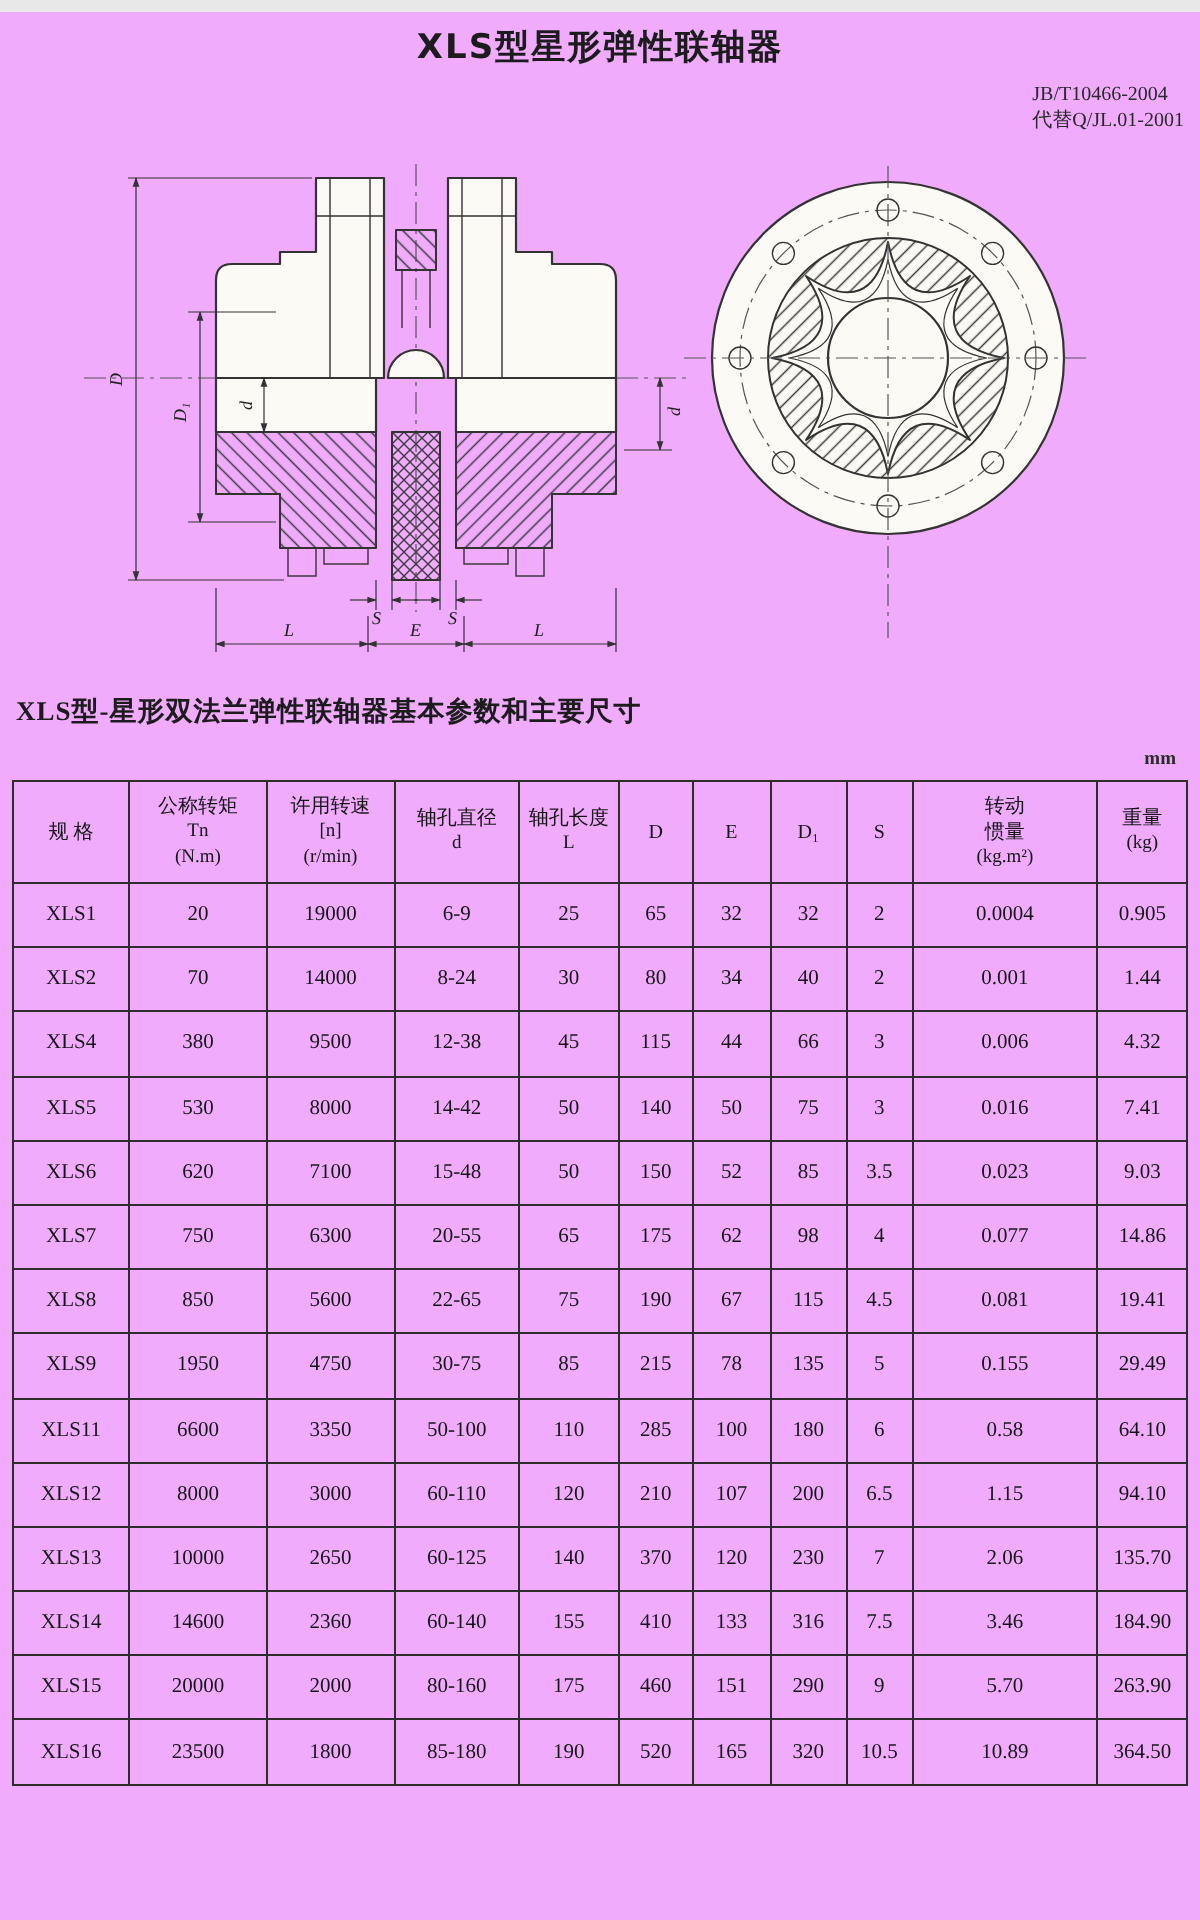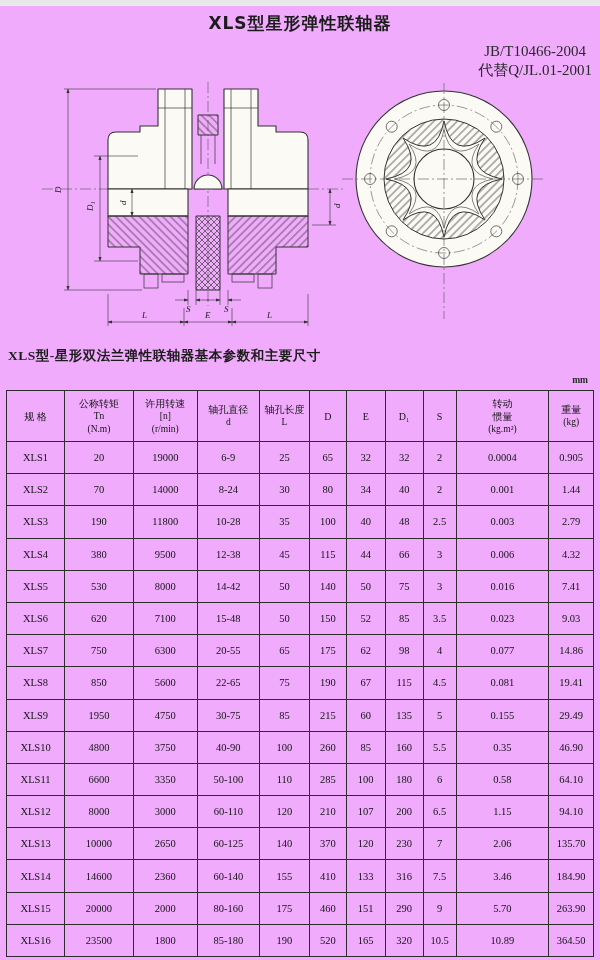--- a/index.html
+++ b/index.html
@@ -14,21 +14,21 @@
     overflow:hidden;
   }
   .title{
     position:absolute;top:6px;left:0;width:100%;
     text-align:center;
     font-family:"DejaVu Sans","Liberation Sans",sans-serif;
     font-weight:bold;font-size:17px;letter-spacing:1px;
   }
   .standards{
     position:absolute;top:36px;right:8px;
-    text-align:center;font-size:15px;line-height:1.25;
+    text-align:left;font-size:10px;line-height:1.25;
     color:#2a2a2a;
   }
   .figures{position:absolute;top:70px;left:0;width:100%;height:265px;}
   .svg-section{position:absolute;left:28px;top:2px;}
   .svg-front{position:absolute;left:340px;top:3px;}
   .caption{
     position:absolute;top:341px;left:8px;
     font-size:13.5px;font-weight:bold;letter-spacing:0.5px;
   }
   .unit-note{
@@ -269,33 +269,20 @@
           <td>8-24</td>
           <td>30</td>
           <td>80</td>
           <td>34</td>
           <td>40</td>
           <td>2</td>
           <td>0.001</td>
           <td>1.44</td>
         </tr>
         <tr>
-          <td>XLS3</td>
-          <td>190</td>
-          <td>11800</td>
-          <td>10-28</td>
-          <td>35</td>
-          <td>100</td>
-          <td>40</td>
-          <td>48</td>
-          <td>2.5</td>
-          <td>0.003</td>
-          <td>2.79</td>
-        </tr>
-        <tr>
           <td>XLS4</td>
           <td>380</td>
           <td>9500</td>
           <td>12-38</td>
           <td>45</td>
           <td>115</td>
           <td>44</td>
           <td>66</td>
           <td>3</td>
           <td>0.006</td>
@@ -353,38 +340,25 @@
           <td>0.081</td>
           <td>19.41</td>
         </tr>
         <tr>
           <td>XLS9</td>
           <td>1950</td>
           <td>4750</td>
           <td>30-75</td>
           <td>85</td>
           <td>215</td>
-          <td>60</td>
+          <td>78</td>
           <td>135</td>
           <td>5</td>
           <td>0.155</td>
           <td>29.49</td>
-        </tr>
-        <tr>
-          <td>XLS10</td>
-          <td>4800</td>
-          <td>3750</td>
-          <td>40-90</td>
-          <td>100</td>
-          <td>260</td>
-          <td>85</td>
-          <td>160</td>
-          <td>5.5</td>
-          <td>0.35</td>
-          <td>46.90</td>
         </tr>
         <tr>
           <td>XLS11</td>
           <td>6600</td>
           <td>3350</td>
           <td>50-100</td>
           <td>110</td>
           <td>285</td>
           <td>100</td>
           <td>180</td>

